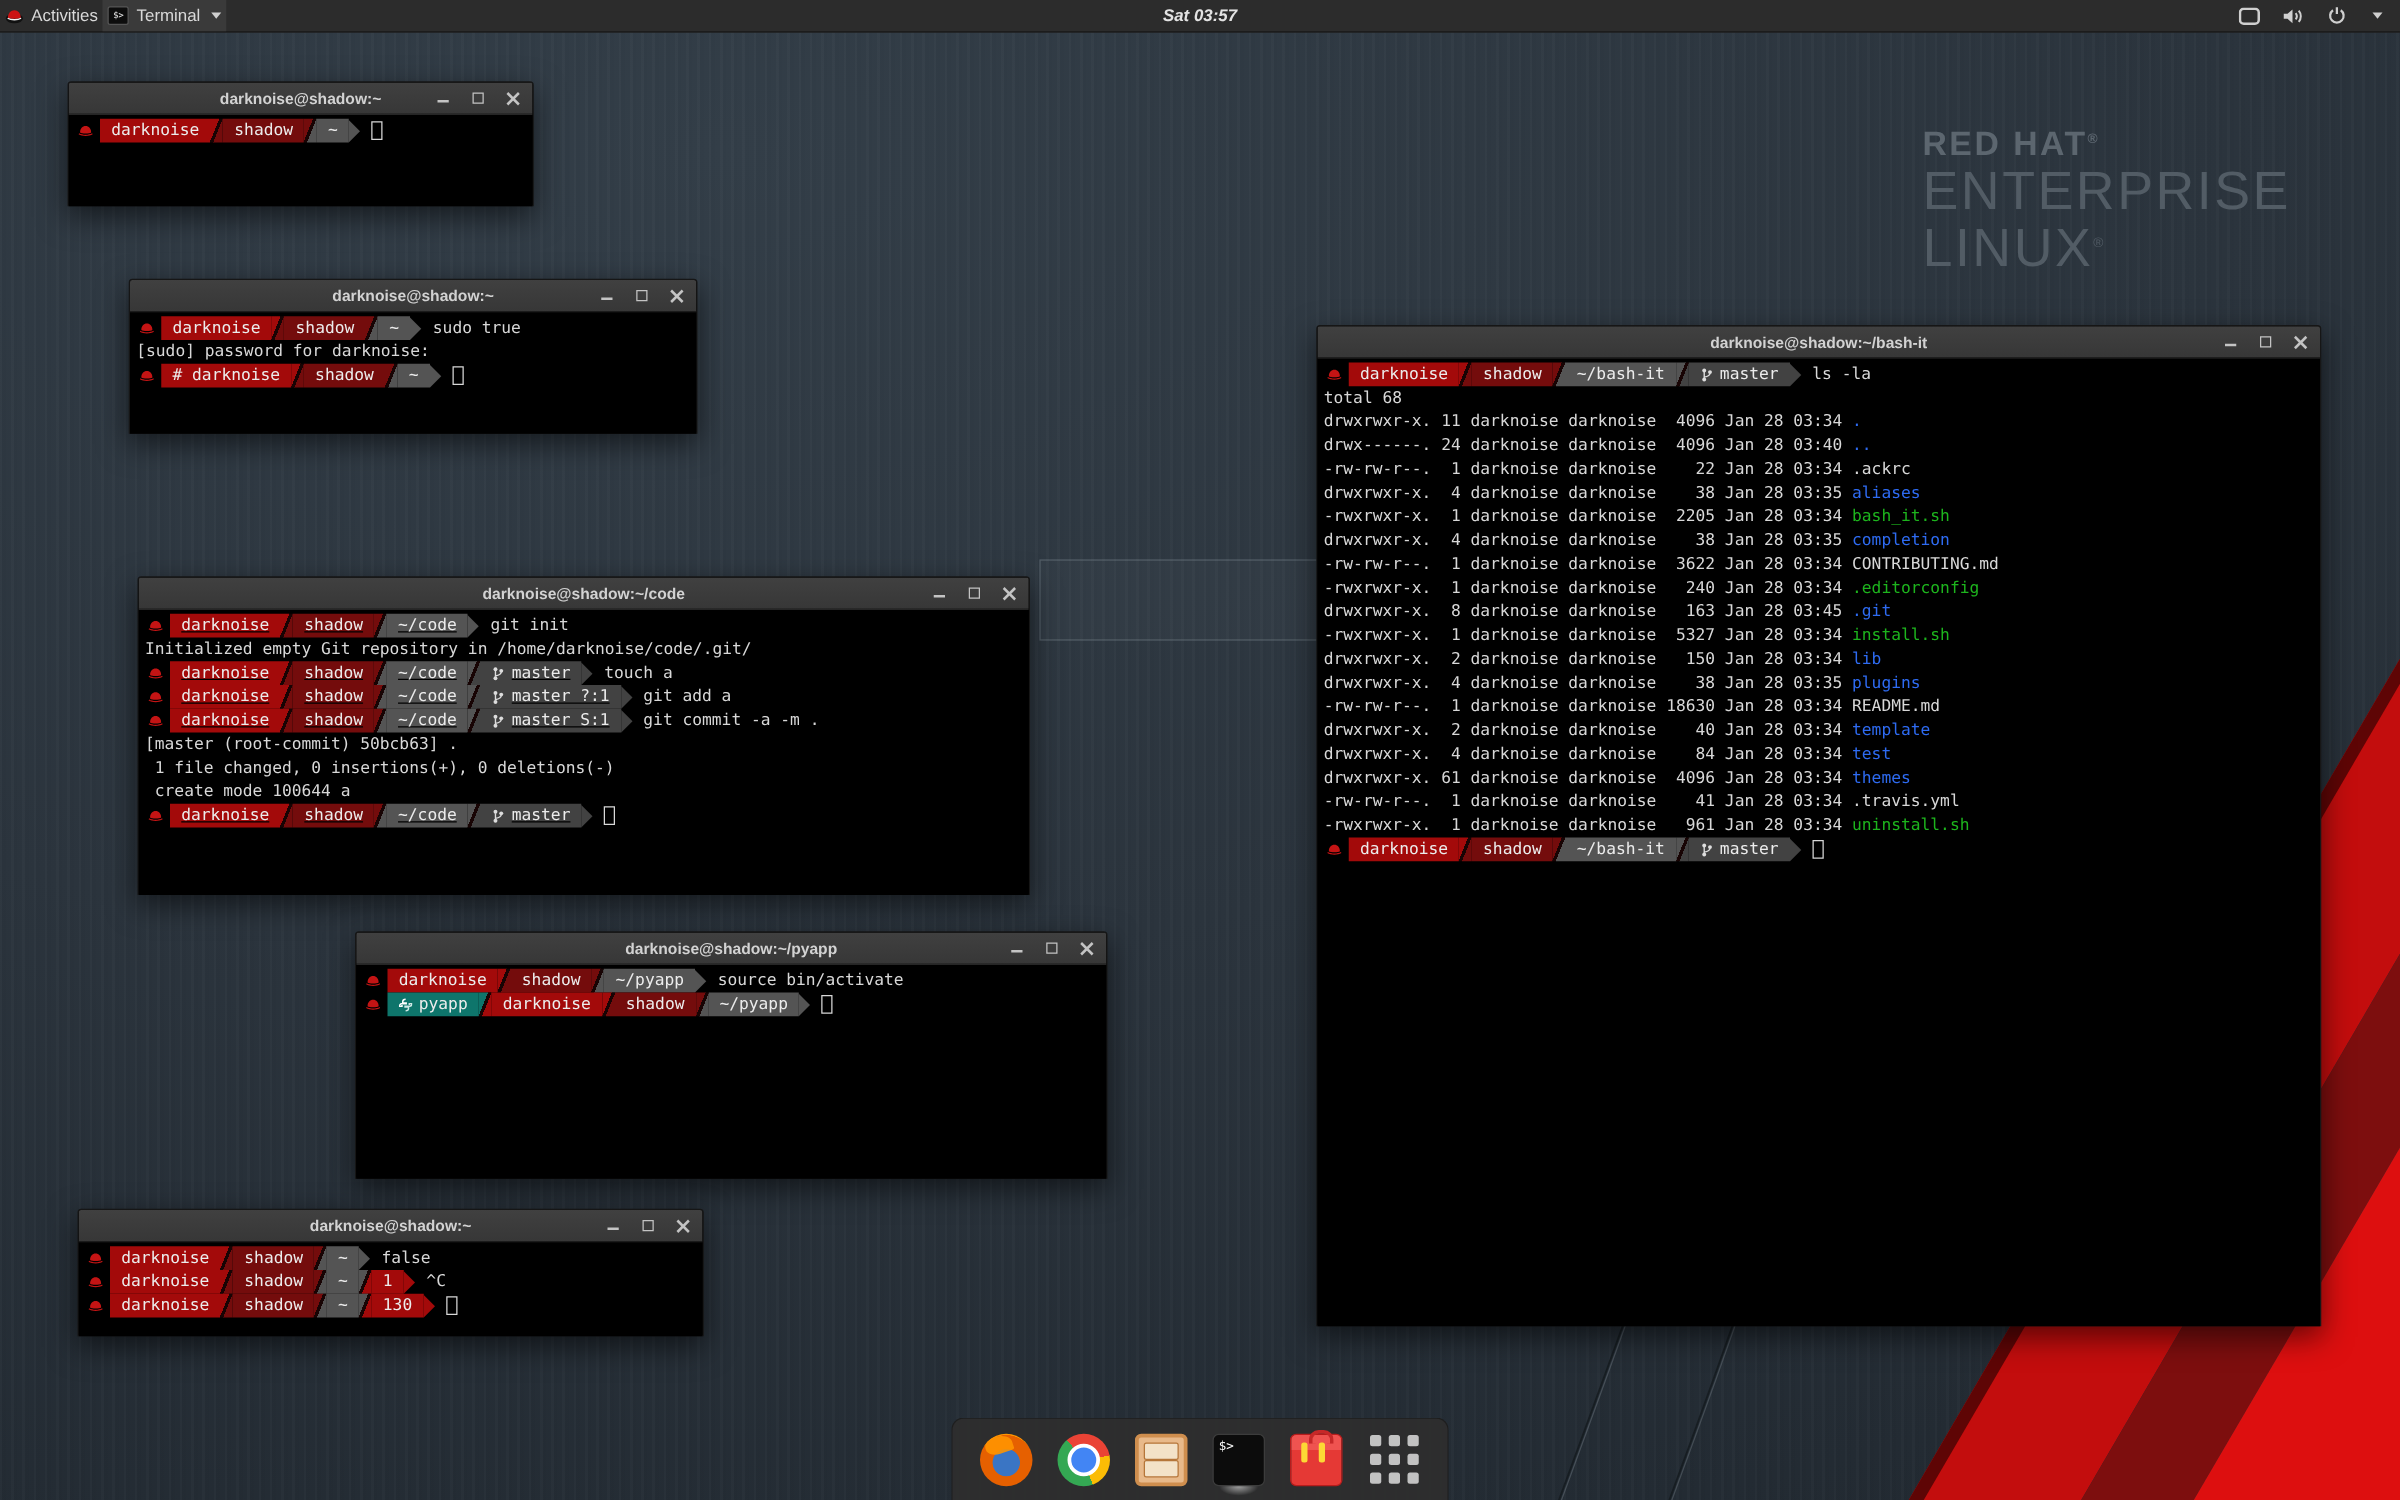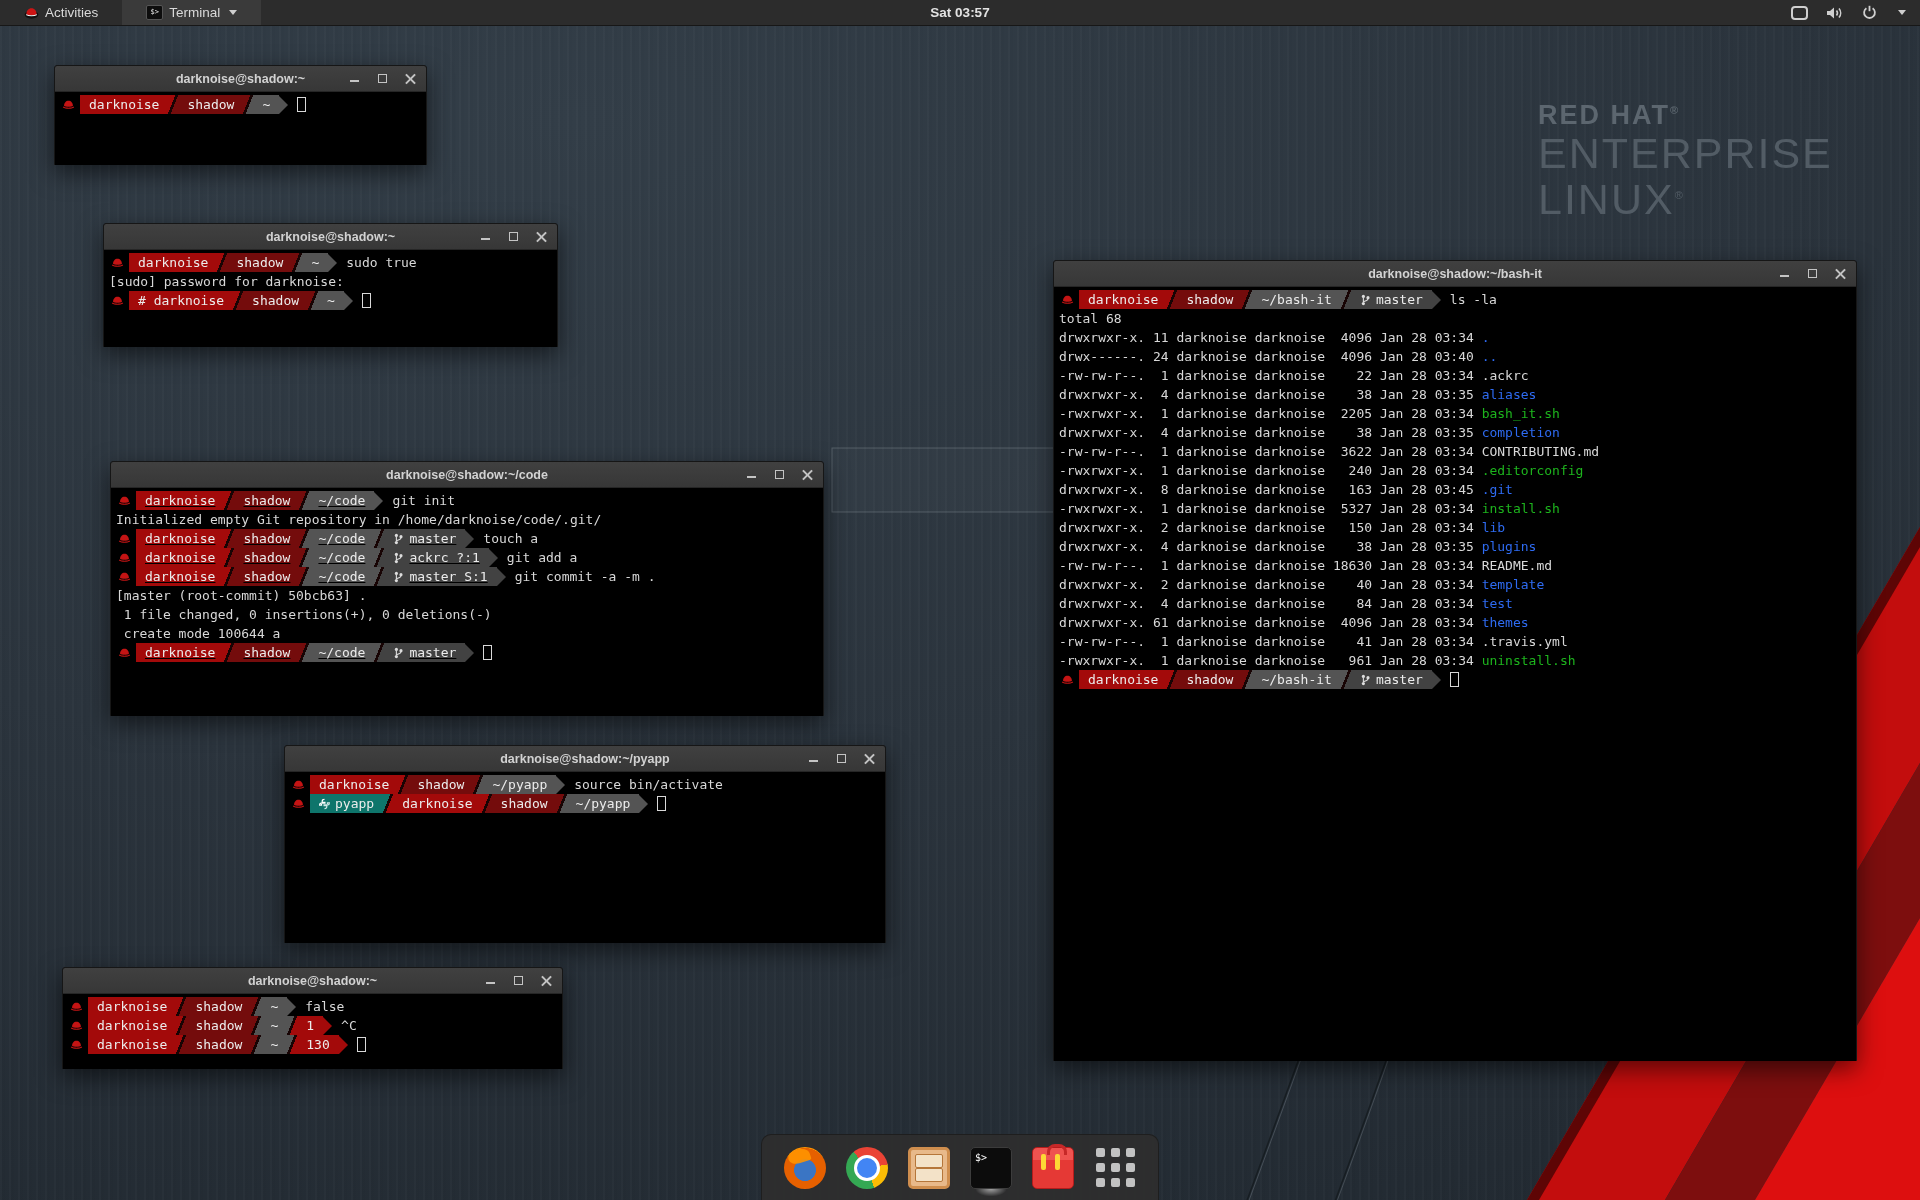--- a/index.html
+++ b/index.html
@@ -22,26 +22,26 @@
   #branding { position:absolute; left:1538px; top:100px; z-index:1; color:#59636c; }
   #branding .b1 { font-size:27px; font-weight:bold; letter-spacing:2px; color:#5c666f; }
   #branding .b2, #branding .b3 { font-size:43px; letter-spacing:2px; color:#525c65; line-height:1.06; }
   #branding sup { font-size:11px; vertical-align:super; }
 
   
   #topbar { position:absolute; left:0; top:0; width:1920px; height:26px; z-index:40;
     background:#2c2c2c; border-bottom:1px solid #171717;
     display:flex; align-items:center; color:#d9d9d9; font-size:13.5px; }
   .tb-left { display:flex; align-items:center; height:100%; }
-  .tb-item { display:flex; align-items:center; gap:6px; padding:0 24px; height:100%; cursor:default; }
+  .tb-item { display:flex; align-items:center; gap:6px; padding:0 4px; height:100%; cursor:default; }
   .tb-appbtn { background:#3a3a3a; }
   .tb-appicon { width:17px; height:15px; background:#0d0d0d; border:1px solid #555; border-radius:2px;
     color:#eee; font-family:"DejaVu Sans Mono", monospace; font-size:7px; line-height:13px; text-align:center; }
   .caret-down { width:0; height:0; border-left:4px solid transparent; border-right:4px solid transparent; border-top:5px solid #cfcfcf; margin-left:3px;}
-  #tb-clock { position:absolute; left:50%; transform:translateX(-50%); font-weight:bold; color:#e3e3e3;}
+  #tb-clock { position:absolute; left:50%; transform:translateX(-50%); font-weight:bold; color:#e3e3e3;font-style:italic;}
   .tb-right { margin-left:auto; display:flex; align-items:center; gap:18px; padding-right:14px; height:100%;}
   .tb-right svg { display:block; }
 
   .hat-mini { width:15px; height:14px; }
 
   
   .window { position:absolute; background:#000; border:1px solid #161616; border-radius:3px 3px 0 0;
     box-shadow:0 8px 24px rgba(0,0,0,.55); z-index:5; }
   .titlebar { height:26px; background:linear-gradient(#404040,#373737); border-bottom:1px solid #262626;
     border-radius:2px 2px 0 0; position:relative; display:flex; align-items:center; }
@@ -217,21 +217,21 @@
               <path d="M3.2 4v5M3.2 8.4c3-0.6 5-2 5-3.4" fill="none" stroke="#ddd" stroke-width="1.2"></path>
             </svg><span>master</span></span><span class="end-arrow" style="border-left-color: rgb(66, 66, 66);"></span><span class="cmd">touch a</span></div>
         <div class="tline"><svg class="hat" viewBox="0 0 14 13">
             <path d="M2.2 7.6c0-3.4 2.1-5.6 4.8-5.6s4.8 2.2 4.8 5.6c-1.2 1.1-8.4 1.1-9.6 0z" fill="#c41414"></path>
             <path d="M1.4 8.2c2.7 1.7 8.5 1.7 11.2 0l.5 1c-3 1.9-9.2 1.9-12.2 0z" fill="#c41414"></path>
           </svg><span class="seg" style="background: rgb(163, 10, 10);"><span>darknoise</span></span><span class="sep" style="background: linear-gradient(112deg, rgb(163, 10, 10) 42%, rgba(25, 4, 4, 0.95) 42%, rgba(25, 4, 4, 0.95) 58%, rgb(116, 12, 12) 58%);"></span><span class="seg" style="background: rgb(116, 12, 12);"><span>shadow</span></span><span class="sep" style="background: linear-gradient(112deg, rgb(116, 12, 12) 42%, rgba(25, 4, 4, 0.95) 42%, rgba(25, 4, 4, 0.95) 58%, rgb(84, 84, 84) 58%);"></span><span class="seg" style="background: rgb(84, 84, 84);"><span>~/code</span></span><span class="sep" style="background: linear-gradient(112deg, rgb(84, 84, 84) 42%, rgba(25, 4, 4, 0.95) 42%, rgba(25, 4, 4, 0.95) 58%, rgb(66, 66, 66) 58%);"></span><span class="seg" style="background: rgb(66, 66, 66);"><svg class="seg-svg" viewBox="0 0 11 13">
               <circle cx="3.2" cy="2.6" r="1.7" fill="#ddd"></circle>
               <circle cx="3.2" cy="10.4" r="1.7" fill="#ddd"></circle>
               <circle cx="8.2" cy="4" r="1.7" fill="#ddd"></circle>
               <path d="M3.2 4v5M3.2 8.4c3-0.6 5-2 5-3.4" fill="none" stroke="#ddd" stroke-width="1.2"></path>
-            </svg><span>ackrc ?:1</span></span><span class="end-arrow" style="border-left-color: rgb(66, 66, 66);"></span><span class="cmd">git add a</span></div>
+            </svg><span>master ?:1</span></span><span class="end-arrow" style="border-left-color: rgb(66, 66, 66);"></span><span class="cmd">git add a</span></div>
         <div class="tline"><svg class="hat" viewBox="0 0 14 13">
             <path d="M2.2 7.6c0-3.4 2.1-5.6 4.8-5.6s4.8 2.2 4.8 5.6c-1.2 1.1-8.4 1.1-9.6 0z" fill="#c41414"></path>
             <path d="M1.4 8.2c2.7 1.7 8.5 1.7 11.2 0l.5 1c-3 1.9-9.2 1.9-12.2 0z" fill="#c41414"></path>
           </svg><span class="seg" style="background: rgb(163, 10, 10);"><span>darknoise</span></span><span class="sep" style="background: linear-gradient(112deg, rgb(163, 10, 10) 42%, rgba(25, 4, 4, 0.95) 42%, rgba(25, 4, 4, 0.95) 58%, rgb(116, 12, 12) 58%);"></span><span class="seg" style="background: rgb(116, 12, 12);"><span>shadow</span></span><span class="sep" style="background: linear-gradient(112deg, rgb(116, 12, 12) 42%, rgba(25, 4, 4, 0.95) 42%, rgba(25, 4, 4, 0.95) 58%, rgb(84, 84, 84) 58%);"></span><span class="seg" style="background: rgb(84, 84, 84);"><span>~/code</span></span><span class="sep" style="background: linear-gradient(112deg, rgb(84, 84, 84) 42%, rgba(25, 4, 4, 0.95) 42%, rgba(25, 4, 4, 0.95) 58%, rgb(66, 66, 66) 58%);"></span><span class="seg" style="background: rgb(66, 66, 66);"><svg class="seg-svg" viewBox="0 0 11 13">
               <circle cx="3.2" cy="2.6" r="1.7" fill="#ddd"></circle>
               <circle cx="3.2" cy="10.4" r="1.7" fill="#ddd"></circle>
               <circle cx="8.2" cy="4" r="1.7" fill="#ddd"></circle>
               <path d="M3.2 4v5M3.2 8.4c3-0.6 5-2 5-3.4" fill="none" stroke="#ddd" stroke-width="1.2"></path>
             </svg><span>master S:1</span></span><span class="end-arrow" style="border-left-color: rgb(66, 66, 66);"></span><span class="cmd">git commit -a -m .</span></div>
         <div class="tline"><span class="outtext">[master (root-commit) 50bcb63] .</span></div>

